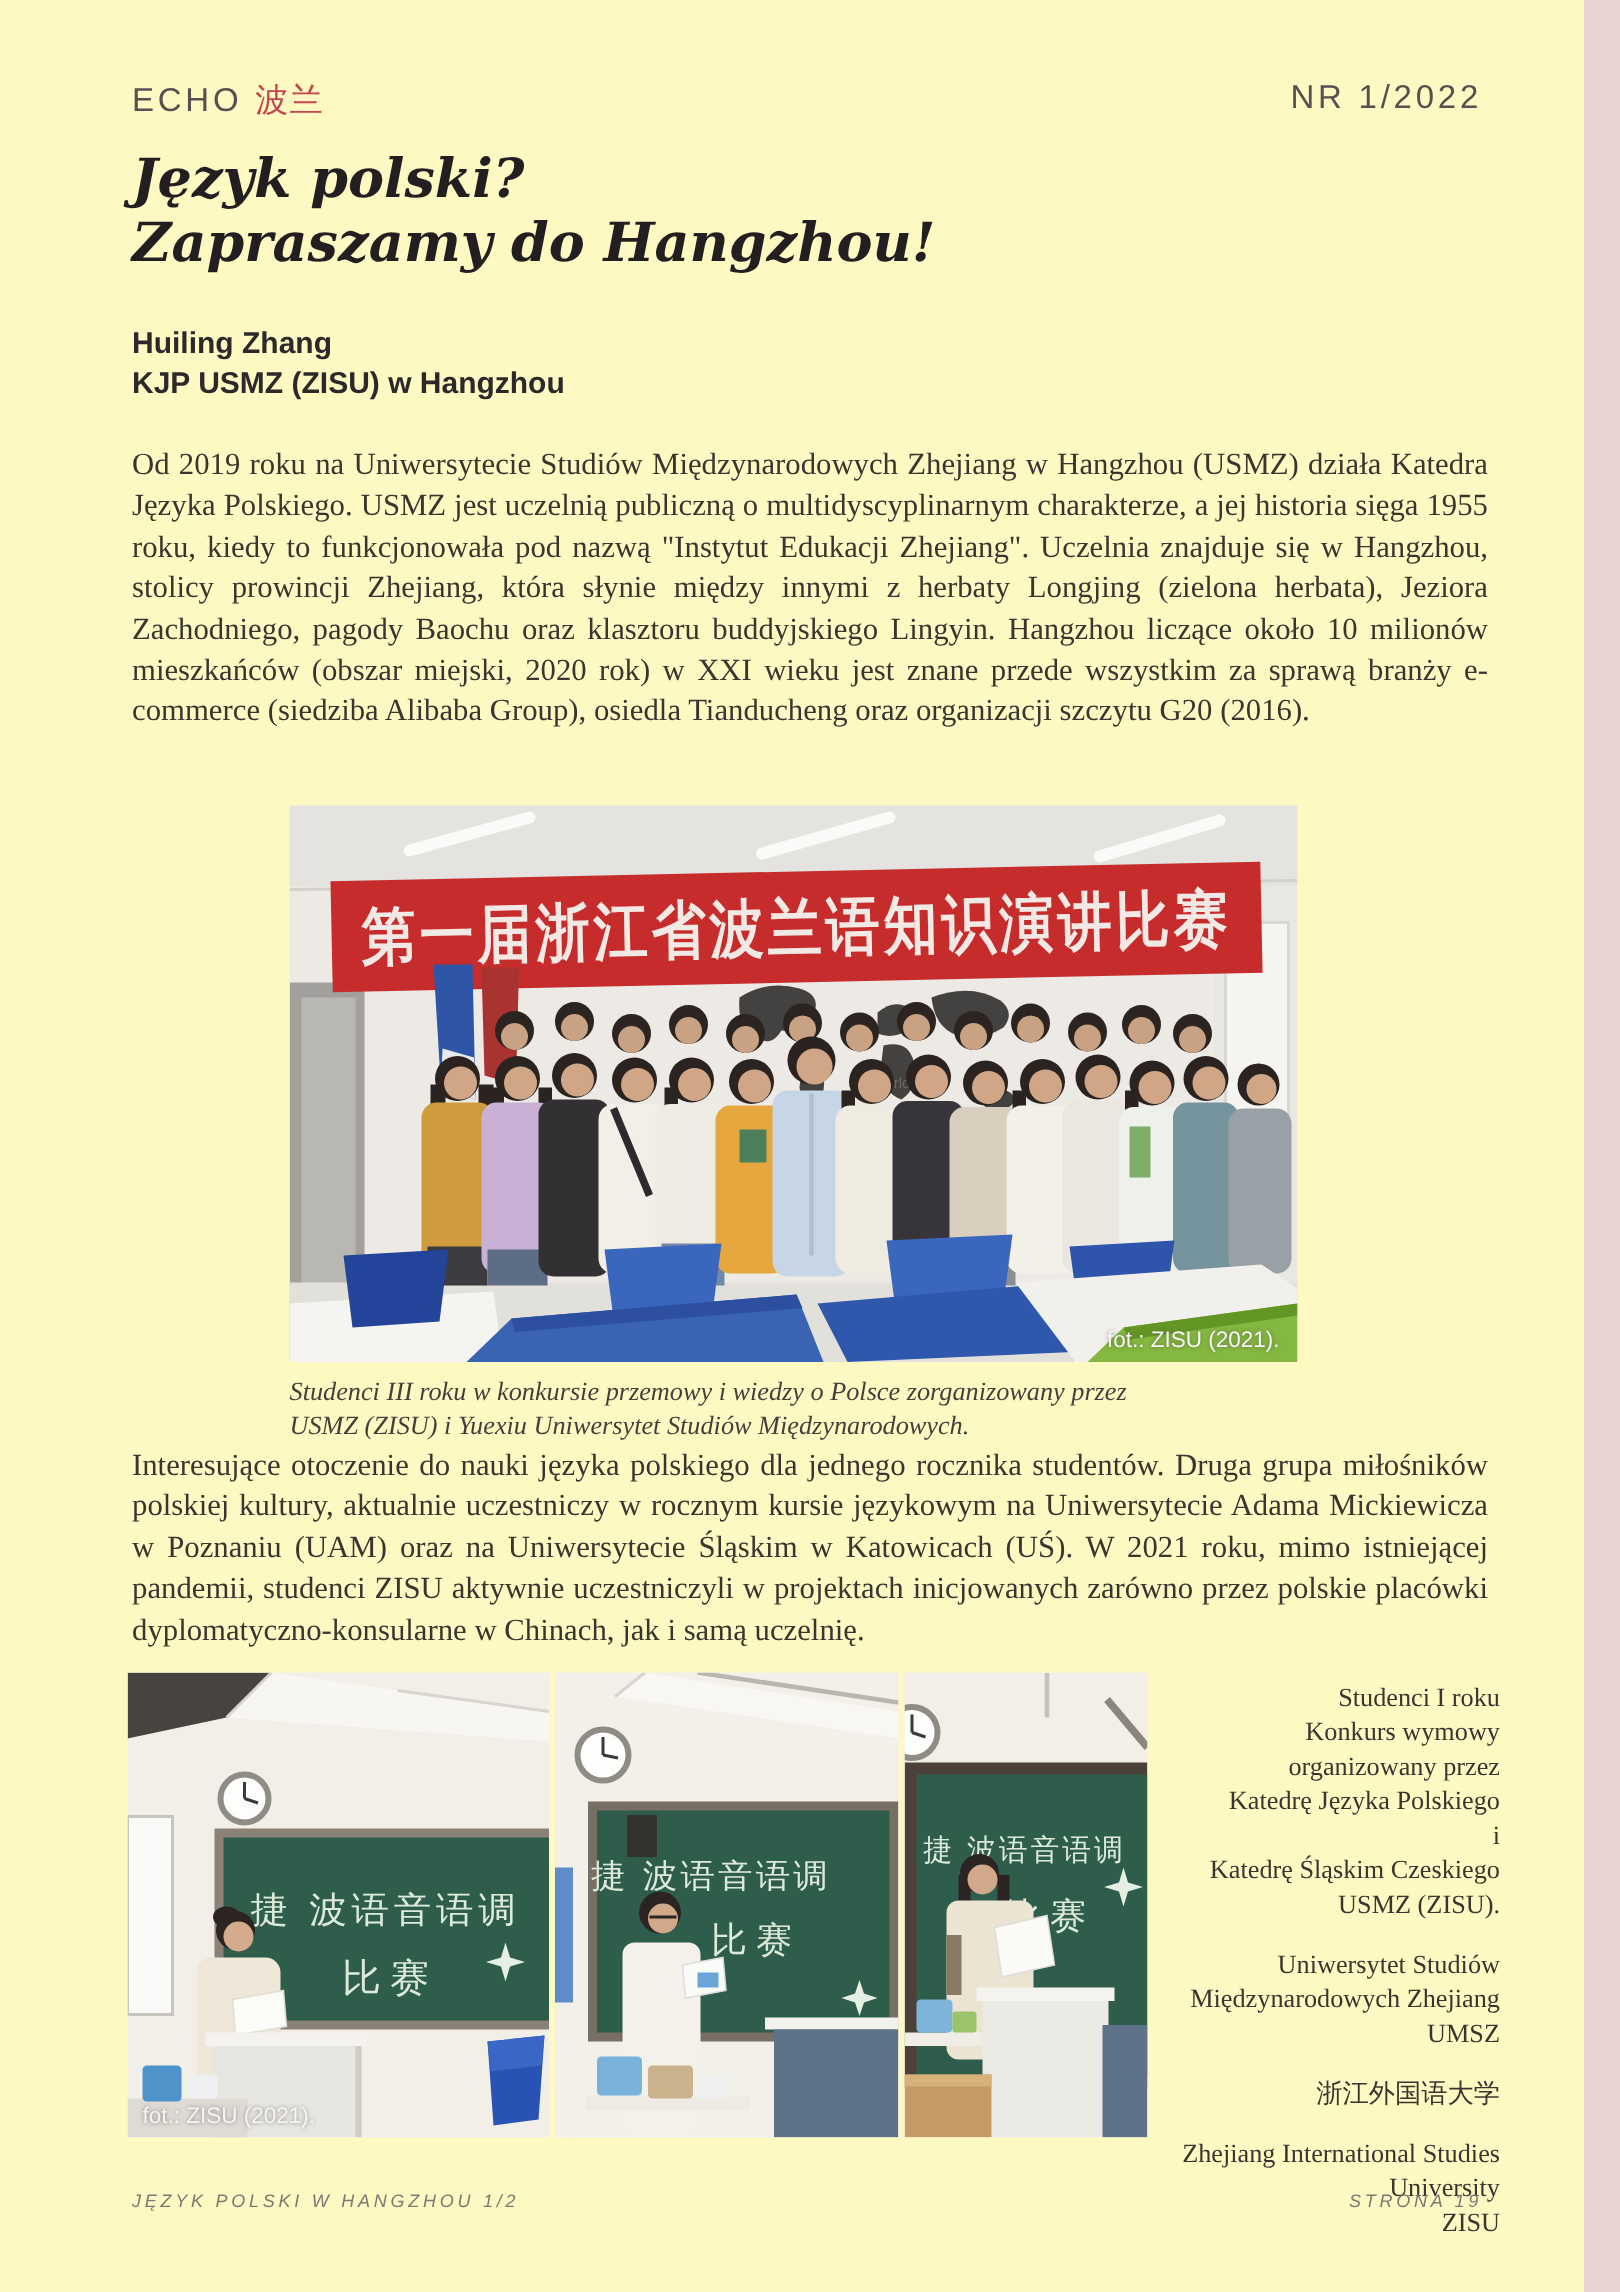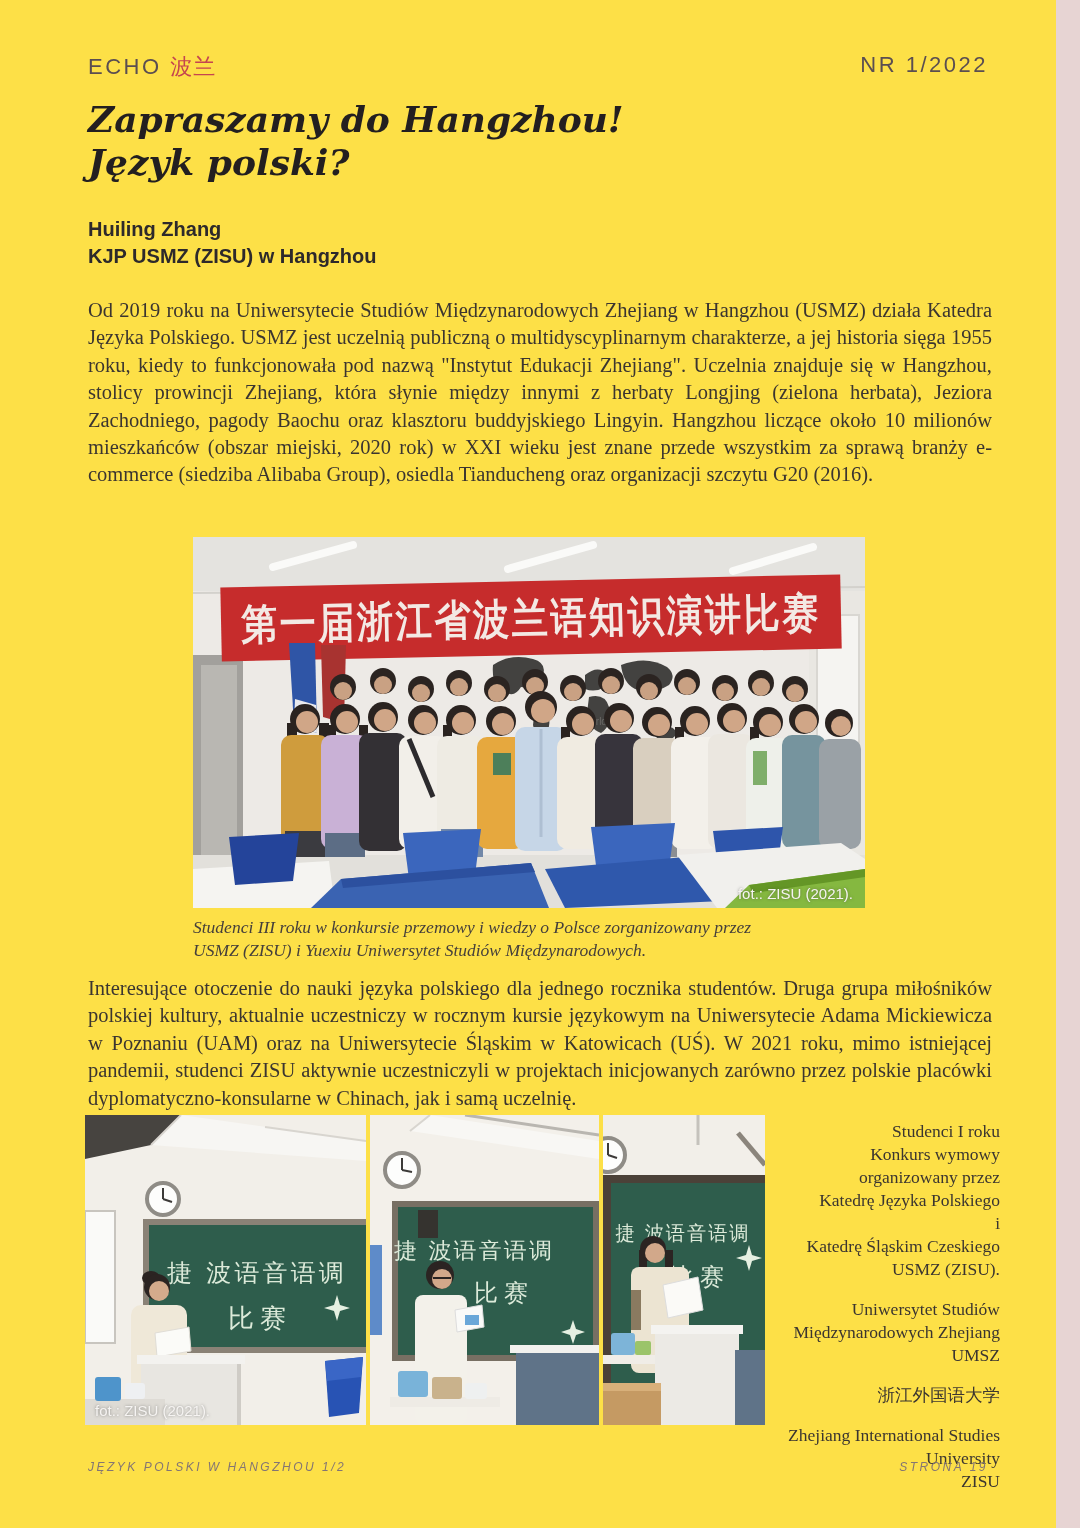--- a/index.html
+++ b/index.html
@@ -1,33 +1,33 @@
 <!DOCTYPE html>
 <html><head>
 <meta charset="utf-8">
 <style>
   html,body{margin:0;padding:0;background:#d8cccb;}
-  .page{position:relative;width:1080px;height:1528px;margin:0 auto;background:#fde047;overflow:hidden;
+  .page{position:relative;width:1080px;height:1528px;margin:0 auto;background:#fef9c3;overflow:hidden;
         font-family:"Liberation Serif",serif;color:#3b3530;}
   .edge-strip{position:absolute;top:0;right:0;width:24px;height:100%;background:#e7d4d3;}
   
   .header{position:absolute;top:52px;left:88px;right:92px;display:flex;justify-content:space-between;
           font-family:"Liberation Sans",sans-serif;font-size:22px;letter-spacing:2.5px;color:#5b4e51;}
   .brand-cn{color:#c5454f;letter-spacing:1px;}
   
   .title{position:absolute;top:98px;left:88px;font-family:"DejaVu Serif",serif;font-style:italic;
          font-weight:700;font-size:36px;line-height:43px;color:#231f20;}
   .author{position:absolute;top:216px;left:88px;font-family:"Liberation Sans",sans-serif;
           font-weight:700;font-size:20px;line-height:27px;color:#2d292b;}
   .author span{display:block;}
   
   .para{position:absolute;left:88px;width:904px;font-size:20.5px;line-height:27.4px;
         text-align:justify;color:#3b3530;margin:0;}
   .para1{top:297px;}
-  .para2{top:964px;margin-top:11px;}
+  .para2{top:964px;}
   
   .main-photo{position:absolute;left:193px;top:537px;width:672px;height:371px;overflow:hidden;background:#edeae6;}
   .photo-credit{position:absolute;font-family:"Liberation Sans",sans-serif;font-size:15px;color:#f6f4f2;
                 text-shadow:0 0 3px rgba(60,60,60,.55);}
   .credit-main{right:12px;bottom:6px;}
   .credit-bottom{left:10px;bottom:6px;}
   .caption{position:absolute;left:193px;top:916px;width:672px;text-align:left;font-style:italic;
            font-size:17.5px;line-height:23px;color:#453f3b;}
   .caption span{display:block;}
   
@@ -54,22 +54,22 @@
 
   <div class="header">
     <div>
       <span>ECHO</span>
       <span class="brand-cn">波兰</span>
     </div>
     <div>NR 1/2022</div>
   </div>
 
   <div class="title">
+    <div>Język polski?</div>
     <div>Zapraszamy do Hangzhou!</div>
-    <div>Język polski?</div>
   </div>
 
   <div class="author">
     <span>Huiling Zhang</span>
     <span>KJP USMZ (ZISU) w Hangzhou</span>
   </div>
 
   <p class="para para1">Od 2019 roku na Uniwersytecie Studiów Międzynarodowych Zhejiang w Hangzhou (USMZ) działa Katedra Języka Polskiego. USMZ jest uczelnią publiczną o multidyscyplinarnym charakterze, a jej historia sięga 1955 roku, kiedy to funkcjonowała pod nazwą "Instytut Edukacji Zhejiang". Uczelnia znajduje się w Hangzhou, stolicy prowincji Zhejiang, która słynie między innymi z herbaty Longjing (zielona herbata), Jeziora Zachodniego, pagody Baochu oraz klasztoru buddyjskiego Lingyin. Hangzhou liczące około 10 milionów mieszkańców (obszar miejski, 2020 rok) w XXI wieku jest znane przede wszystkim za sprawą branży e-commerce (siedziba Alibaba Group), osiedla Tianducheng oraz organizacji szczytu G20 (2016).</p>
 
   <div class="main-photo">

